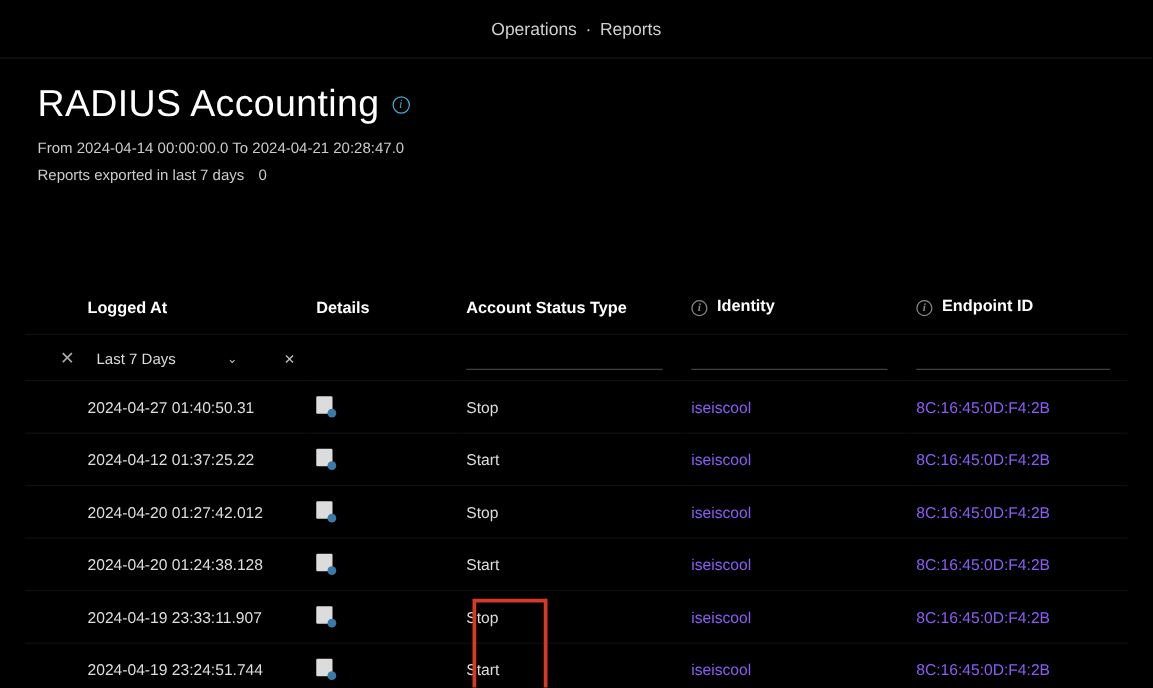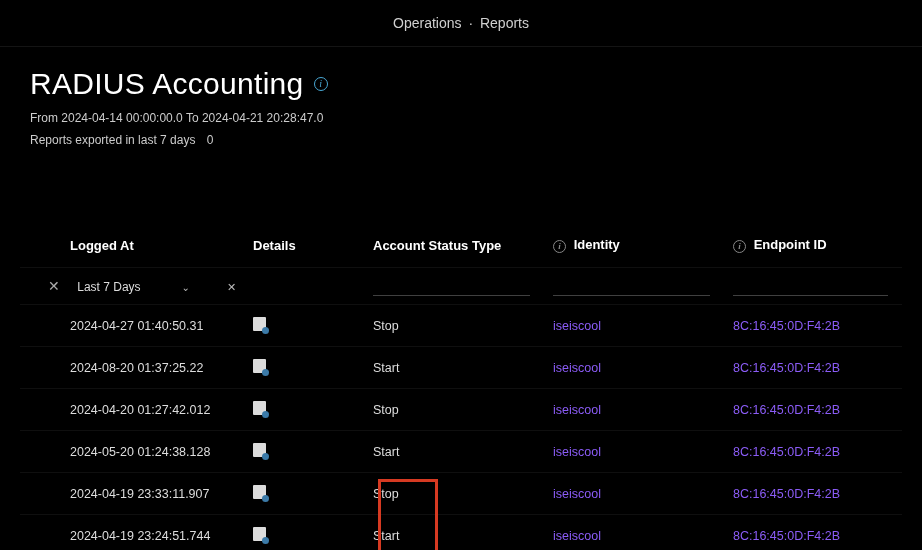--- a/index.html
+++ b/index.html
@@ -234,35 +234,35 @@
       </tr>
 
     <tr>
           <td class="col-logged">2024-04-27 01:40:50.31</td>
           <td><span class="details-icon"></span></td>
           <td>Stop</td>
           <td><span class="link">iseiscool</span></td>
           <td><span class="link">8C:16:45:0D:F4:2B</span></td>
         </tr>
         <tr>
-          <td class="col-logged">2024-08-20 01:37:25.22</td>
+          <td class="col-logged">2024-04-12 01:37:25.22</td>
           <td><span class="details-icon"></span></td>
           <td>Start</td>
           <td><span class="link">iseiscool</span></td>
           <td><span class="link">8C:16:45:0D:F4:2B</span></td>
         </tr>
         <tr>
           <td class="col-logged">2024-04-20 01:27:42.012</td>
           <td><span class="details-icon"></span></td>
           <td>Stop</td>
           <td><span class="link">iseiscool</span></td>
           <td><span class="link">8C:16:45:0D:F4:2B</span></td>
         </tr>
         <tr>
-          <td class="col-logged">2024-05-20 01:24:38.128</td>
+          <td class="col-logged">2024-04-20 01:24:38.128</td>
           <td><span class="details-icon"></span></td>
           <td>Start</td>
           <td><span class="link">iseiscool</span></td>
           <td><span class="link">8C:16:45:0D:F4:2B</span></td>
         </tr>
         <tr>
           <td class="col-logged">2024-04-19 23:33:11.907</td>
           <td><span class="details-icon"></span></td>
           <td>Stop</td>
           <td><span class="link">iseiscool</span></td>

